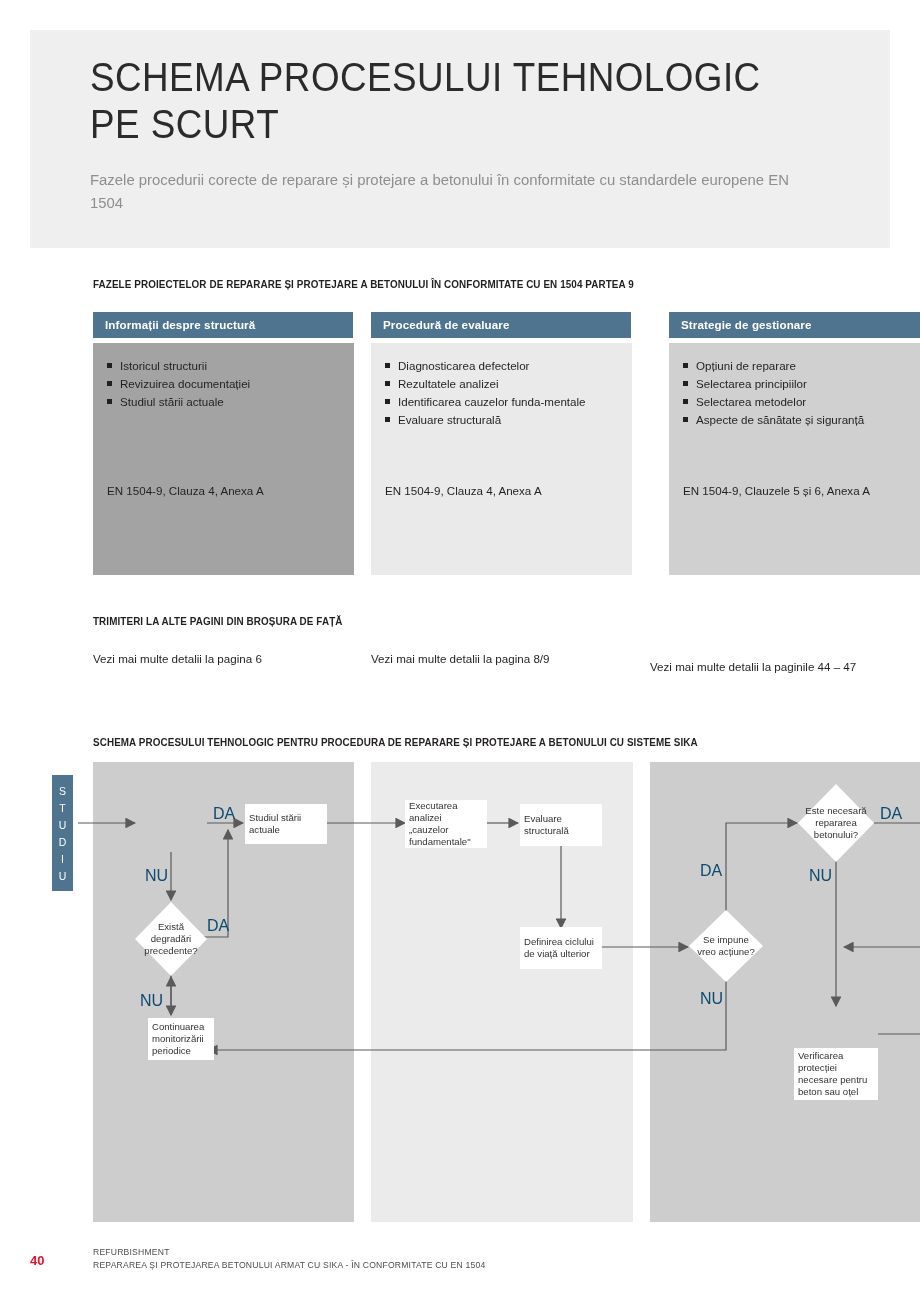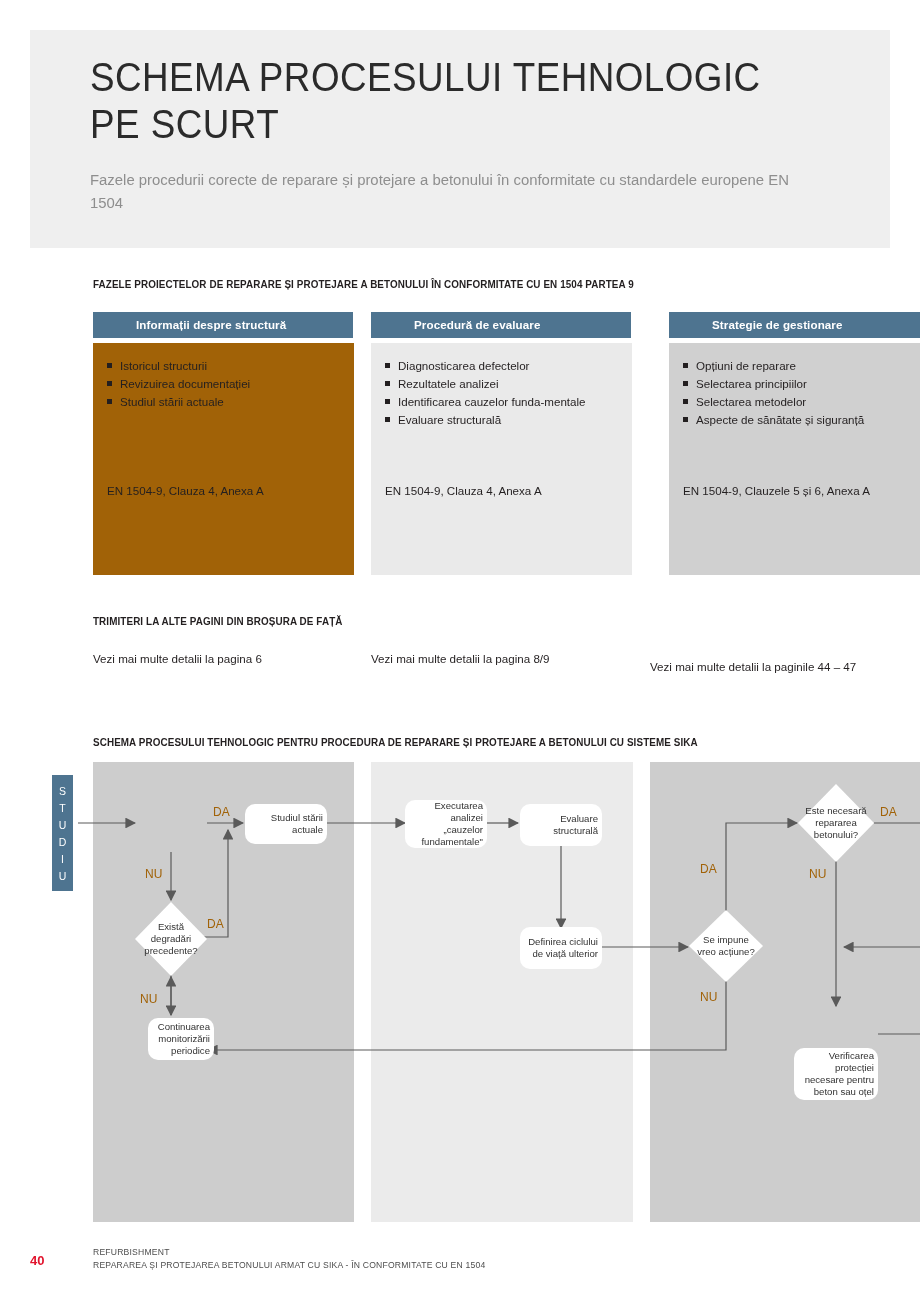--- a/index.html
+++ b/index.html
@@ -43,31 +43,31 @@
   .phase-col { position:absolute; top:0; width:261px; height:263px; }
   .phase-col.c1 { left:0; }
   .phase-col.c2 { left:278px; }
   .phase-col.c3 { left:576px; width:260px; }
 
   .phase-head {
     position:relative; height:26px; background:#4e7490; color:#fff;
     font-size:11.6px; font-weight:700; line-height:26px;
     padding-left:12px; overflow:visible; letter-spacing:.1px;
   }
-  .phase-head .label { position:relative; z-index:2;margin-left:31px; }
+  .phase-head .label { position:relative; z-index:2; }
   
   .chev {
     position:absolute; right:-17px; top:0; width:18px; height:26px; z-index:3;
     pointer-events:none;
   }
   .chev svg { display:block; }
 
   .phase-body {
     position:absolute; top:31px; left:0; right:0; height:232px;
-    background:#a16207; padding:14px 14px 0 14px;
+    background:#a3a3a3; padding:14px 14px 0 14px;
   }
   .phase-col.c2 .phase-body { background:#eaeaea; }
   .phase-col.c3 .phase-body { background:#d0d0d0; }
 
   .phase-body ul { list-style:none; margin:0; padding:0; }
   .phase-body li {
     font-size:11.6px; line-height:17px; color:#231f20;
     padding-left:13px; position:relative; margin-bottom:1px;
   }
   .phase-body li::before {
@@ -95,36 +95,36 @@
     position:absolute; left:52px; top:13px; width:21px; height:116px;
     background:#4e7490; color:#fff; font-size:10.5px; font-weight:400;
     text-align:center; padding-top:8px; line-height:17px;
   }
   .studiu-tab span { display:block; }
 
   
   .node {
     position:absolute; background:#ffffff;
     font-size:9.6px; line-height:12px; color:#333;
-    text-align:right; display:flex; align-items:center;
-    justify-content:center; padding:20px 4px;border-radius:10px;
+    text-align:left; display:flex; align-items:center;
+    justify-content:center; padding:20px 4px;
   }
   .diamond-wrap { position:absolute; }
   .diamond-wrap .dshape {
     position:absolute; inset:0; background:#ffffff;
     clip-path: polygon(50% 0,100% 50%,50% 100%,0 50%);
   }
   .diamond-wrap .dtext {
     position:absolute; inset:0; display:flex; align-items:center;
     justify-content:center; text-align:center;
     font-size:9.6px; line-height:12px; color:#333; padding:0 6px;
   }
 
   .yn {
-    position:absolute; font-size:12px; color:#a16207;
+    position:absolute; font-size:16px; color:#0c4a6e;
     font-family:"Liberation Sans", sans-serif;
   }
 
   .flow-svg { position:absolute; left:0; top:0; width:920px; height:462px; }
 
   
   .pagenum {
     position:absolute; left:30px; top:1253px;
     font-size:13px; font-weight:700; color:#e1142d;
   }

